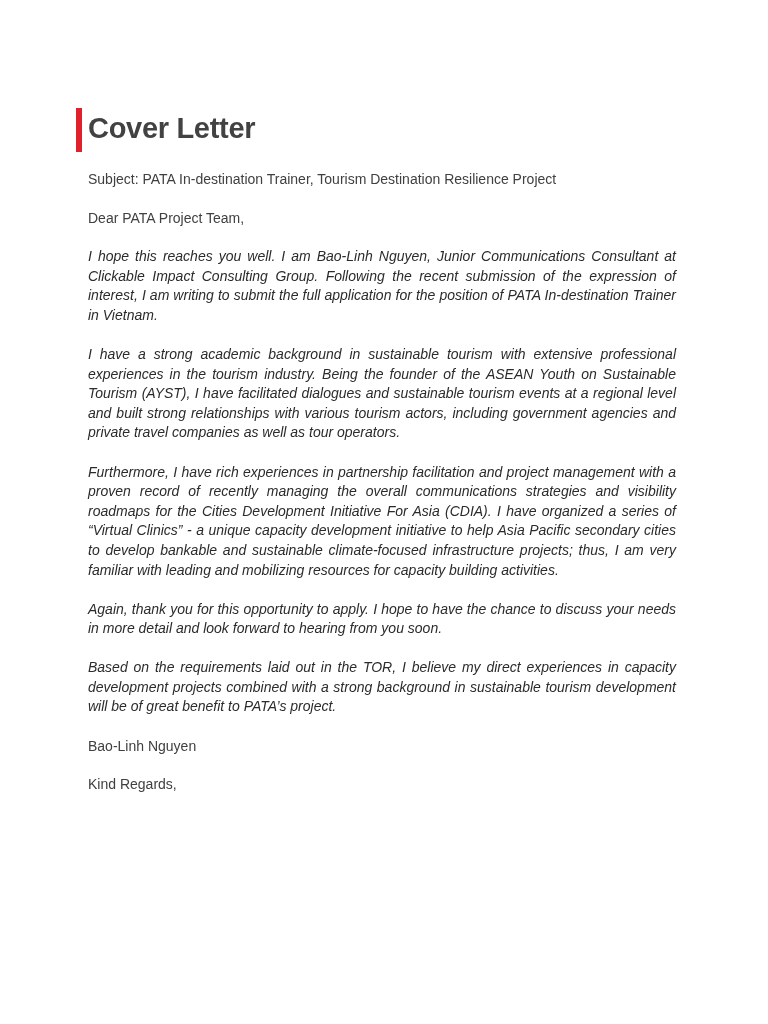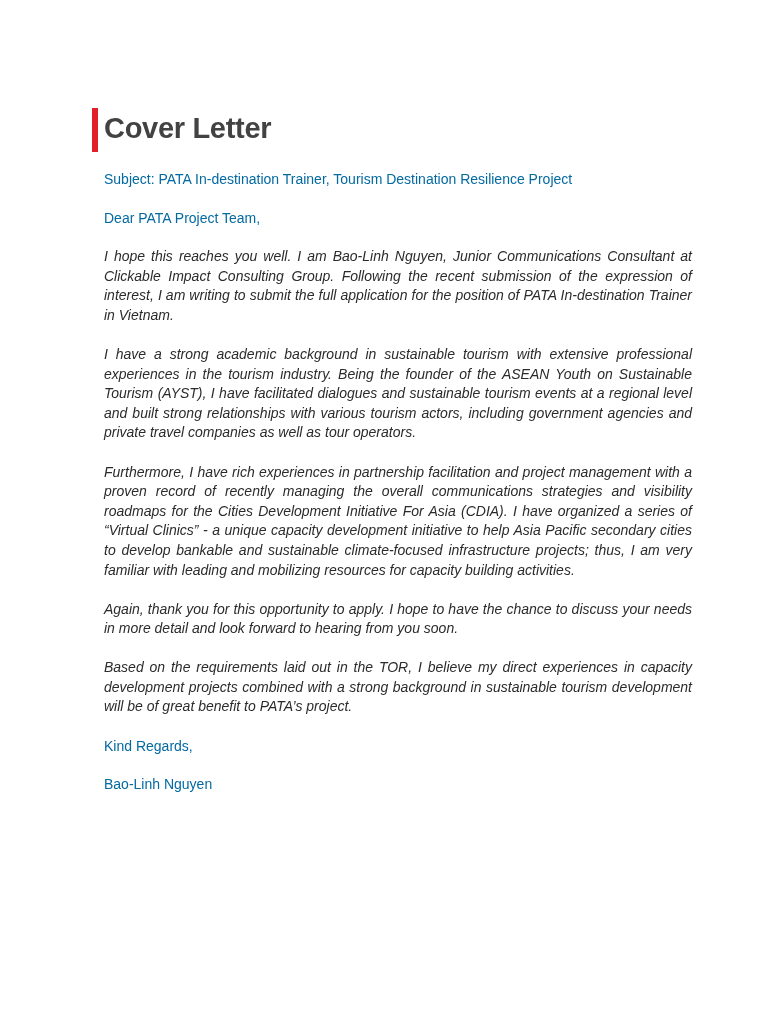--- a/index.html
+++ b/index.html
@@ -10,21 +10,21 @@
     body {
       width: 768px;
       height: 1024px;
       position: relative;
       overflow: hidden;
       font-family: "Liberation Sans", sans-serif;
       color: #2b2b2b;
     }
     .page {
       position: absolute;
-      left: 104px;
+      left: 88px;
       top: 106px;
       width: 588px;
     }
     .title-row {
       position: relative;
       height: 46px;
       margin-bottom: 18px;
     }
     .accent-bar {
       position: absolute;
@@ -42,21 +42,21 @@
       font-size: 29px;
       font-weight: bold;
       color: #424242;
       letter-spacing: -0.3px;
       line-height: 40px;
     }
     .line {
       font-size: 14px;
       line-height: 19.6px;
       margin: 0 0 19px 0;
-      color: #0369a1;
+      color: #404040;
     }
     .para {
       font-size: 14px;
       line-height: 19.6px;
       margin: 0 0 19.5px 0;
       text-align: justify;
       color: #2b2b2b;
       font-style: italic;
     }
   </style>
@@ -71,15 +71,15 @@
 
   <p class="line">Subject: PATA In-destination Trainer, Tourism Destination Resilience Project</p>
   <p class="line">Dear PATA Project Team,</p>
 
   <p class="para">I hope this reaches you well. I am Bao-Linh Nguyen, Junior Communications Consultant at Clickable Impact Consulting Group. Following the recent submission of the expression of interest, I am writing to submit the full application for the position of PATA In-destination Trainer in Vietnam.</p>
   <p class="para">I have a strong academic background in sustainable tourism with extensive professional experiences in the tourism industry. Being the founder of the ASEAN Youth on Sustainable Tourism (AYST), I have facilitated dialogues and sustainable tourism events at a regional level and built strong relationships with various tourism actors, including government agencies and private travel companies as well as tour operators.</p>
   <p class="para">Furthermore, I have rich experiences in partnership facilitation and project management with a proven record of recently managing the overall communications strategies and visibility roadmaps for the Cities Development Initiative For Asia (CDIA). I have organized a series of “Virtual Clinics” - a unique capacity development initiative to help Asia Pacific secondary cities to develop bankable and sustainable climate-focused infrastructure projects; thus, I am very familiar with leading and mobilizing resources for capacity building activities.</p>
   <p class="para">Again, thank you for this opportunity to apply. I hope to have the chance to discuss your needs in more detail and look forward to hearing from you soon.</p>
   <p class="para">Based on the requirements laid out in the TOR, I believe my direct experiences in capacity development projects combined with a strong background in sustainable tourism development will be of great benefit to PATA’s project.</p>
 
+  <p class="line">Bao-Linh Nguyen</p>
   <p class="line">Kind Regards,</p>
-  <p class="line">Bao-Linh Nguyen</p>
 </div>
 
 </body></html>

